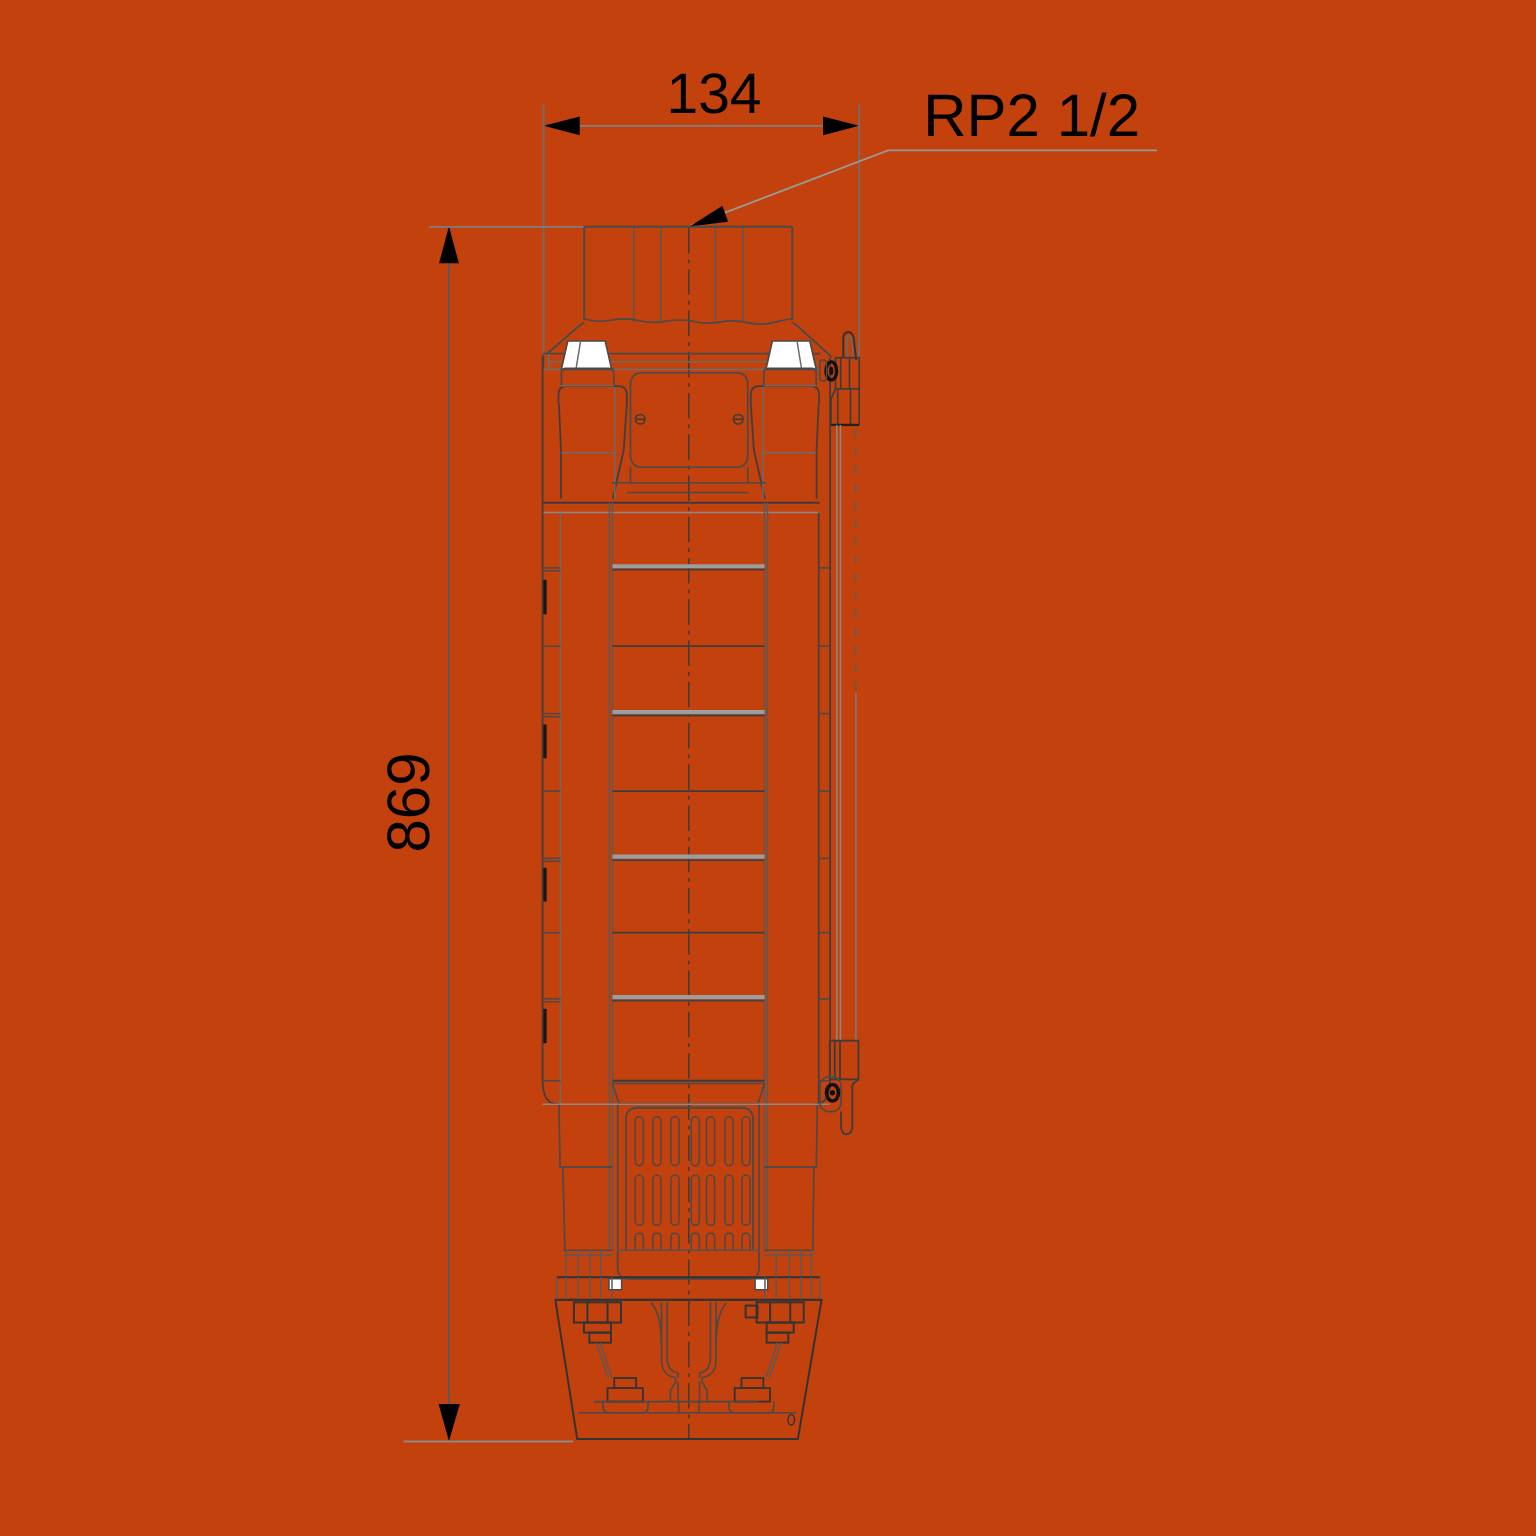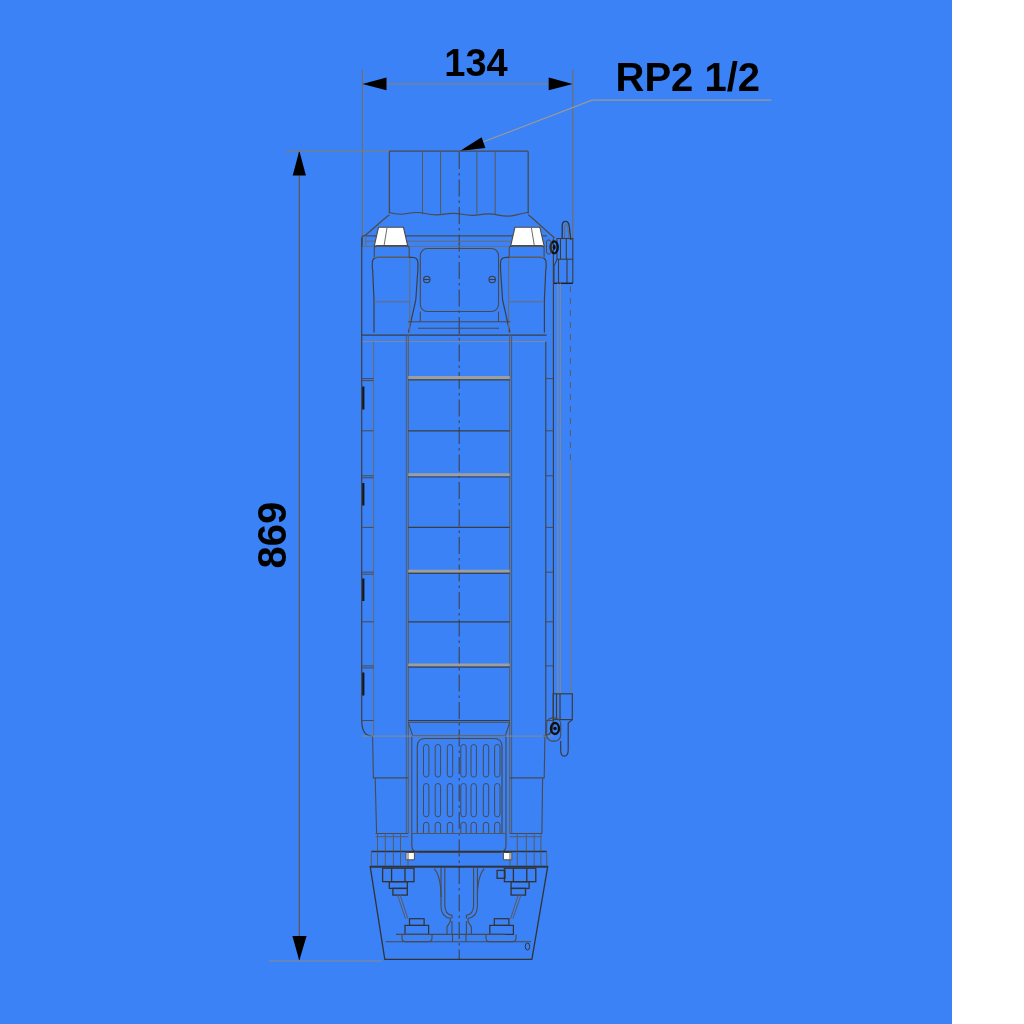--- a/index.html
+++ b/index.html
@@ -1,16 +1,16 @@
 <!DOCTYPE html>
 <html><head>
 <meta charset="utf-8">
 <style>
   html,body{margin:0;padding:0;background:#ffffff;}
-  #page{width:952px;height:1024px;position:relative;background:#3b82f6;font-family:"Liberation Sans", sans-serif;font-weight:bold;}
+  #page{width:1024px;height:1024px;position:relative;background:#c2410c;font-family:"Liberation Sans", sans-serif;}
   svg{position:absolute;top:0;left:0;}
   text{font-family:"Liberation Sans", sans-serif;fill:#000;}
 </style>
 </head>
 <body>
 <div id="page">
 <svg width="1024" height="1024" viewBox="0 0 1024 1024" fill="none" stroke-linecap="butt">
 
 <g stroke="#808080" stroke-width="1.3">
   <line x1="362.4" y1="83.9" x2="572.8" y2="83.9"></line>

